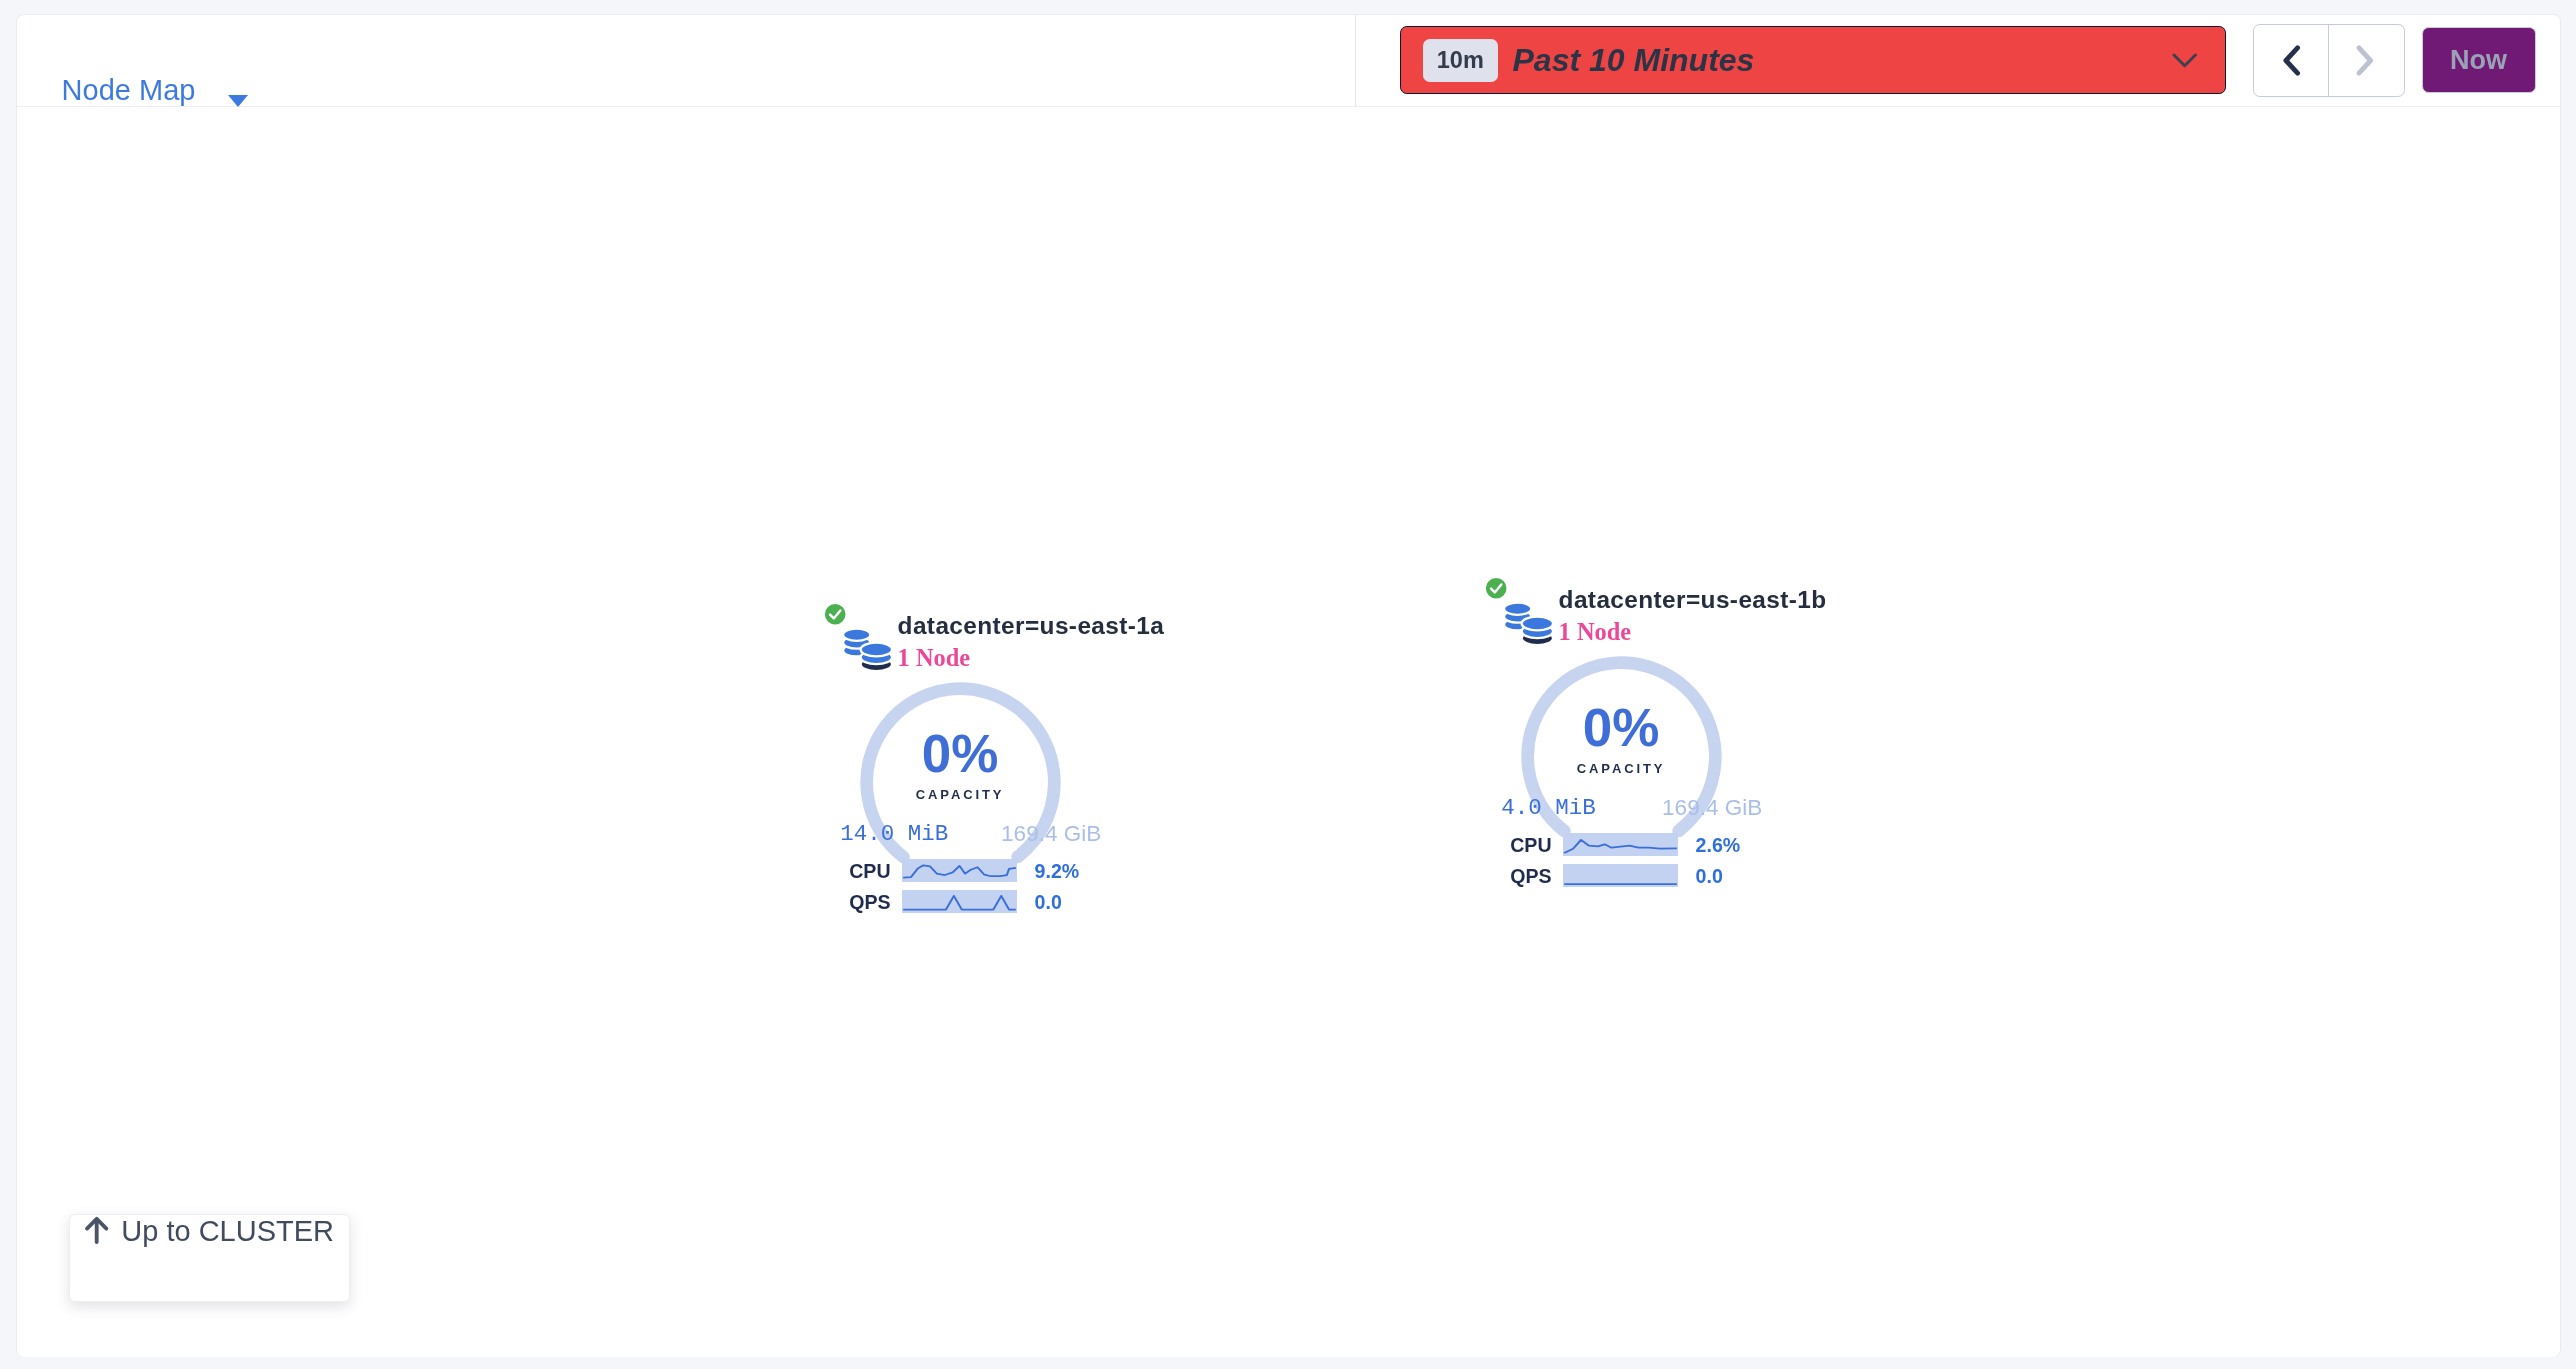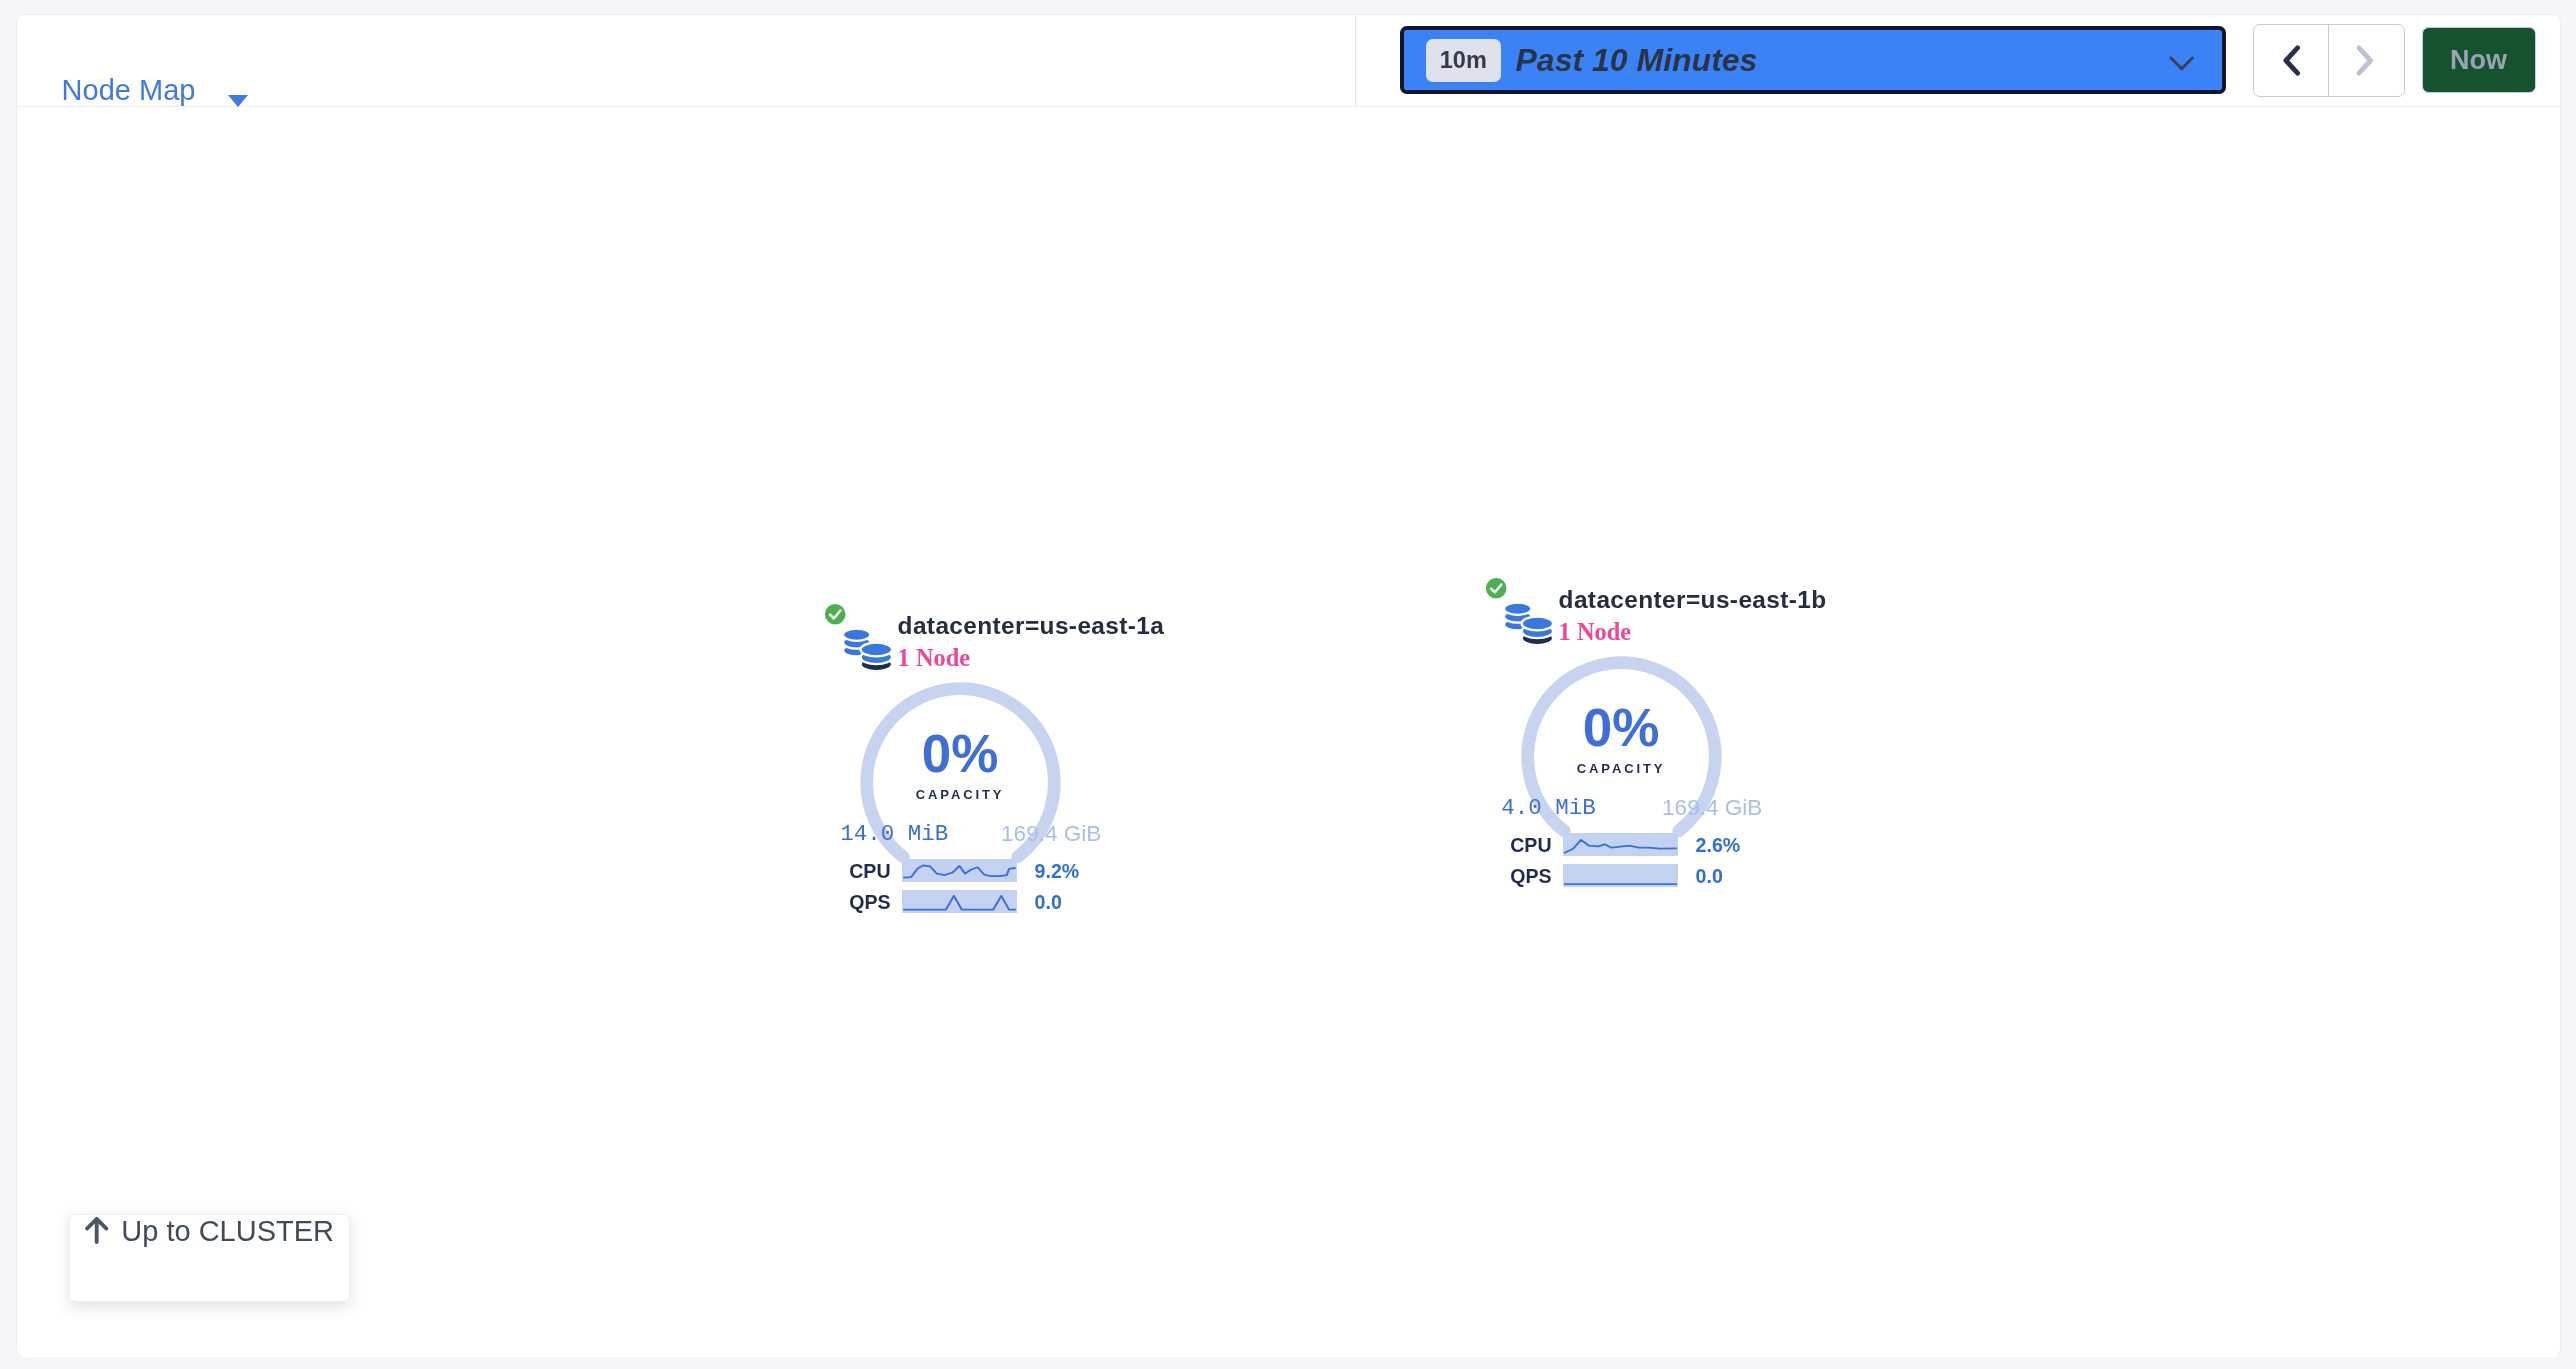--- a/index.html
+++ b/index.html
@@ -32,38 +32,38 @@
   .breadcrumb {
     position:absolute; left:606px; top:0; height:92px;
     display:flex; align-items:center; gap:13.7px; font-size:27px;
   }
   .breadcrumb .link { color:#3d7ae0; cursor:pointer; }
   .breadcrumb .sep { color:#3d7ae0; font-weight:700; font-size:23.5px; }
   .breadcrumb .current { color:#3f4653; font-weight:700; }
   .bar-divider { position:absolute; left:1338px; top:0; width:1px; height:91px; background:#e4e6ee; }
   .time-select {
     position:absolute; left:1383px; top:11.7px; width:826px; height:68px;
-    border:4px solid #0f172a; border-radius:6.8px; background:#3b82f6;
+    border:1px solid #0f172a; border-radius:6.8px; background:#ef4444;
     display:flex; align-items:center; cursor:pointer;
   }
   .time-badge {
     margin-left:22.5px; background:#dfe2ec; border-radius:6.8px;
     padding:7.8px 13.7px; font-size:23.5px; font-weight:700; color:#333c4e;
   }
   .time-label { margin-left:15px; font-size:32px; font-weight:700; color:#2b3446;font-style:italic; }
   .time-chevron { position:absolute; right:27px; top:25.4px; }
   .nav-group {
     position:absolute; left:2236px; top:9.8px; width:152px; height:73px;
     border:1px solid #c5cbdd; border-radius:6.8px; background:#fff; display:flex;
   }
   .nav-btn { width:50%; height:100%; display:flex; align-items:center; justify-content:center; cursor:pointer; }
   .nav-btn.prev { border-right:1px solid #c5cbdd; }
   .now-btn {
     position:absolute; left:2405px; top:12.7px; width:114px; height:66px;
-    border:1px solid #c8cede; border-radius:6.8px; background:#14532d;
+    border:1px solid #c8cede; border-radius:6.8px; background:#701a75;
     display:flex; align-items:center; justify-content:center;
     font-size:27px; font-weight:700; color:#9aa3b5; cursor:pointer;
   }
   
   .map-canvas { position:absolute; left:0; top:93px; width:100%; height:1249px; background:#fff; border-radius:0 0 7.8px 7.8px; }
   
   .loc-card { position:absolute; width:279px; height:323px; cursor:pointer; }
   .loc-card.c0 { left:806px; top:585px; }   
   .loc-card.c1 { left:1467px; top:559px; }
   .status-badge { position:absolute; left:0px; top:2px; width:24.4px; height:24.4px; }

